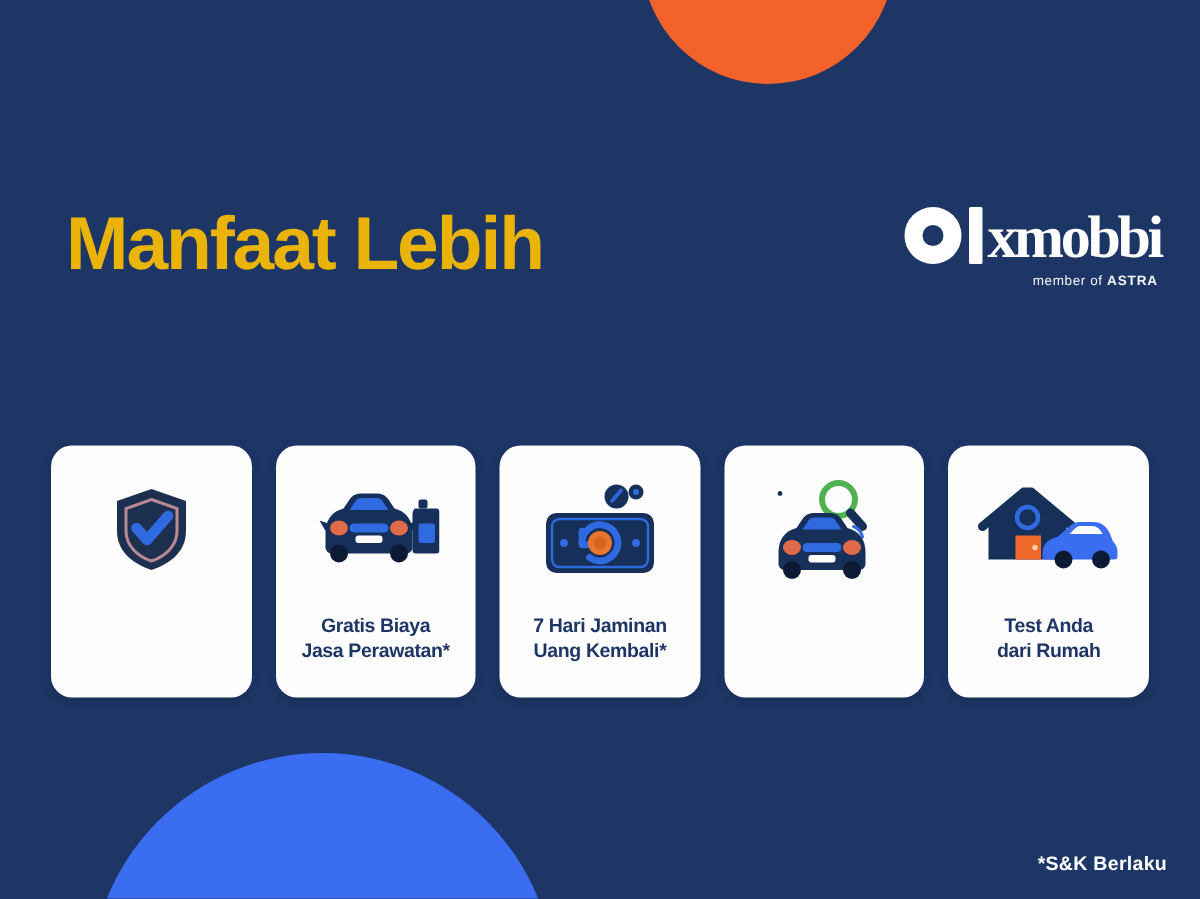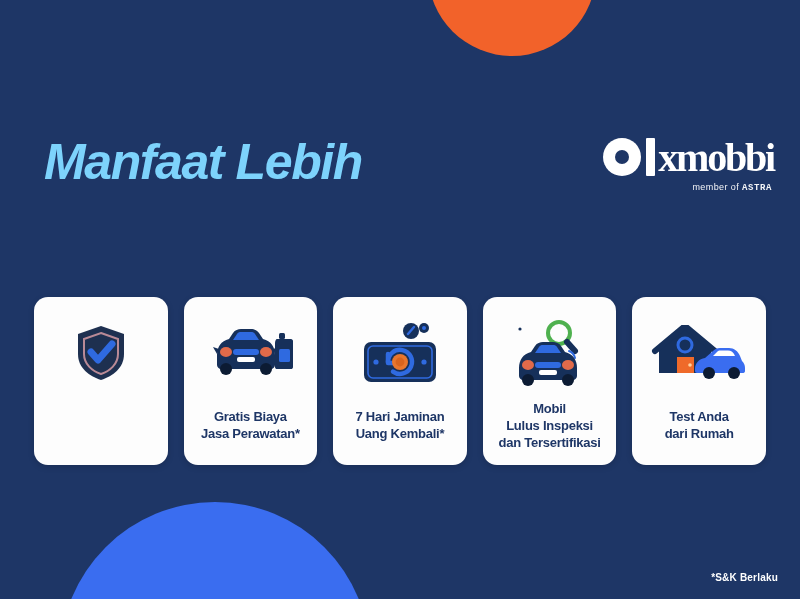--- a/index.html
+++ b/index.html
@@ -39,27 +39,26 @@
     height: 310px;
     border-radius: 50%;
     background: #3a6df0;
   }
 
   
   .headline {
     position: absolute;
     left: 44px;
     top: 134px;
-    color: #7dd3fc;
+    color: #eab308;
     font-size: 50px;
     line-height: 56px;
     font-weight: 700;
     letter-spacing: -1.4px;
     z-index: 5;
-    font-style: italic;
   }
   .headline .l2 { display: block; }
 
   
   .logo {
     position: absolute;
     right: 26px;
     top: 136px;
     z-index: 5;
     text-align: right;
@@ -107,21 +106,21 @@
     top: 1px;
   }
   .logo-sub {
     color: #ffffff;
     font-size: 9px;
     letter-spacing: 0.4px;
     margin-top: 4px;
     margin-right: 2px;
     opacity: .95;
   }
-  .logo-sub b { font-weight: 700; letter-spacing: .6px; font-family: Liberation Mono, monospace; }
+  .logo-sub b { font-weight: 700; letter-spacing: .6px; }
 
   
   .cards {
     position: absolute;
     left: 34px;
     top: 297px;
     width: 732px;
     display: flex;
     gap: 16px;
     z-index: 6;
@@ -161,21 +160,21 @@
     justify-content: center;
   }
   .card-label span { display: block; white-space: nowrap; }
 
   
   .footnote {
     position: absolute;
     right: 22px;
     bottom: 16px;
     color: #ffffff;
-    font-size: 10px;
+    font-size: 13px;
     font-weight: 600;
     letter-spacing: .2px;
     z-index: 7;
   }
 </style>
 </head>
 <body>
 
 <div class="poster">
 
@@ -270,25 +269,20 @@
           <path d="M8 50 C8 42 12 36 20 34 L24 28 C26 25 29 24 32 24 L42 24 C45 24 48 25 50 28 L54 34 C62 36 66 42 66 50 L66 58 C66 60 64 62 62 62 L12 62 C10 62 8 60 8 58 Z" fill="#16305a"></path>
           <path d="M24 35 L28 29 C29 27.5 30 27 32 27 L42 27 C44 27 45 27.5 46 29 L50 35 Z" fill="#2f6ae0"></path>
           <rect x="28" y="52" width="18" height="5" rx="2" fill="#ffffff"></rect>
           <rect x="24" y="44" width="26" height="6" rx="3" fill="#2f6ae0"></rect>
           <ellipse cx="17" cy="47" rx="6" ry="5" fill="#e06a4a"></ellipse>
           <ellipse cx="57" cy="47" rx="6" ry="5" fill="#e06a4a"></ellipse>
           <circle cx="17" cy="62" r="6" fill="#0c1b33"></circle>
           <circle cx="57" cy="62" r="6" fill="#0c1b33"></circle>
         </svg>
       </div>
-      <div class="card-label">
-        <span>Mobil</span>
-        <span>Lulus Inspeksi</span>
-        <span>dan Tersertifikasi</span>
-      </div>
     </div>
 
     <div class="card">
       <div class="card-icon">
         <svg width="96" height="56" viewBox="0 0 96 56" aria-hidden="true">
 
           <path d="M8 24 L34 2 L60 24 L60 48 L8 48 Z" fill="#16305a"></path>
           <path d="M4 26 L34 1 L64 26" fill="none" stroke="#16305a" stroke-width="6" stroke-linejoin="round" stroke-linecap="round"></path>
           <circle cx="34" cy="20" r="7" fill="none" stroke="#2f6ae0" stroke-width="3"></circle>
           <rect x="26" y="32" width="17" height="16" fill="#ef6a2a"></rect>

